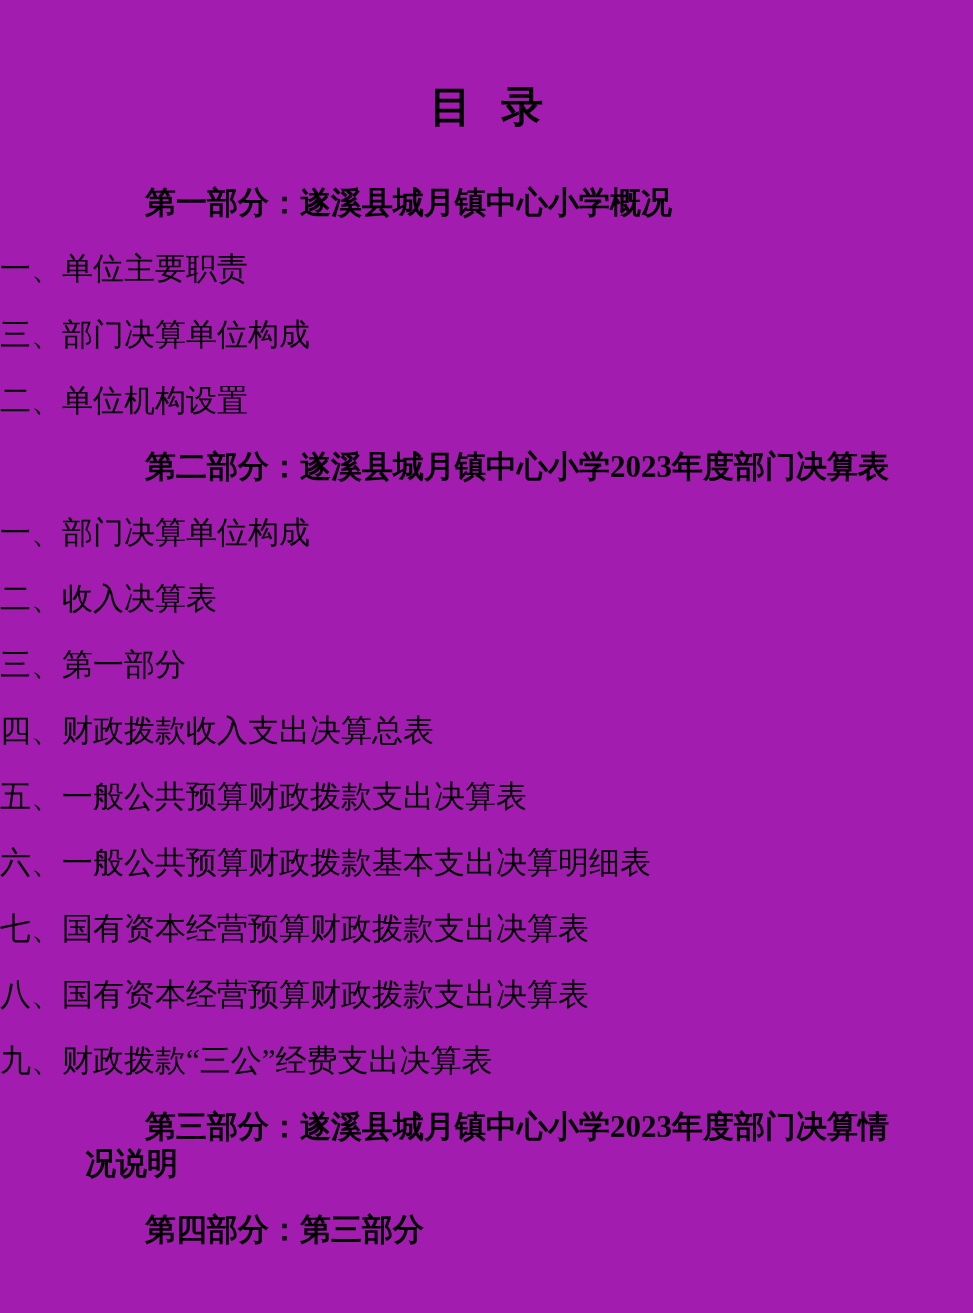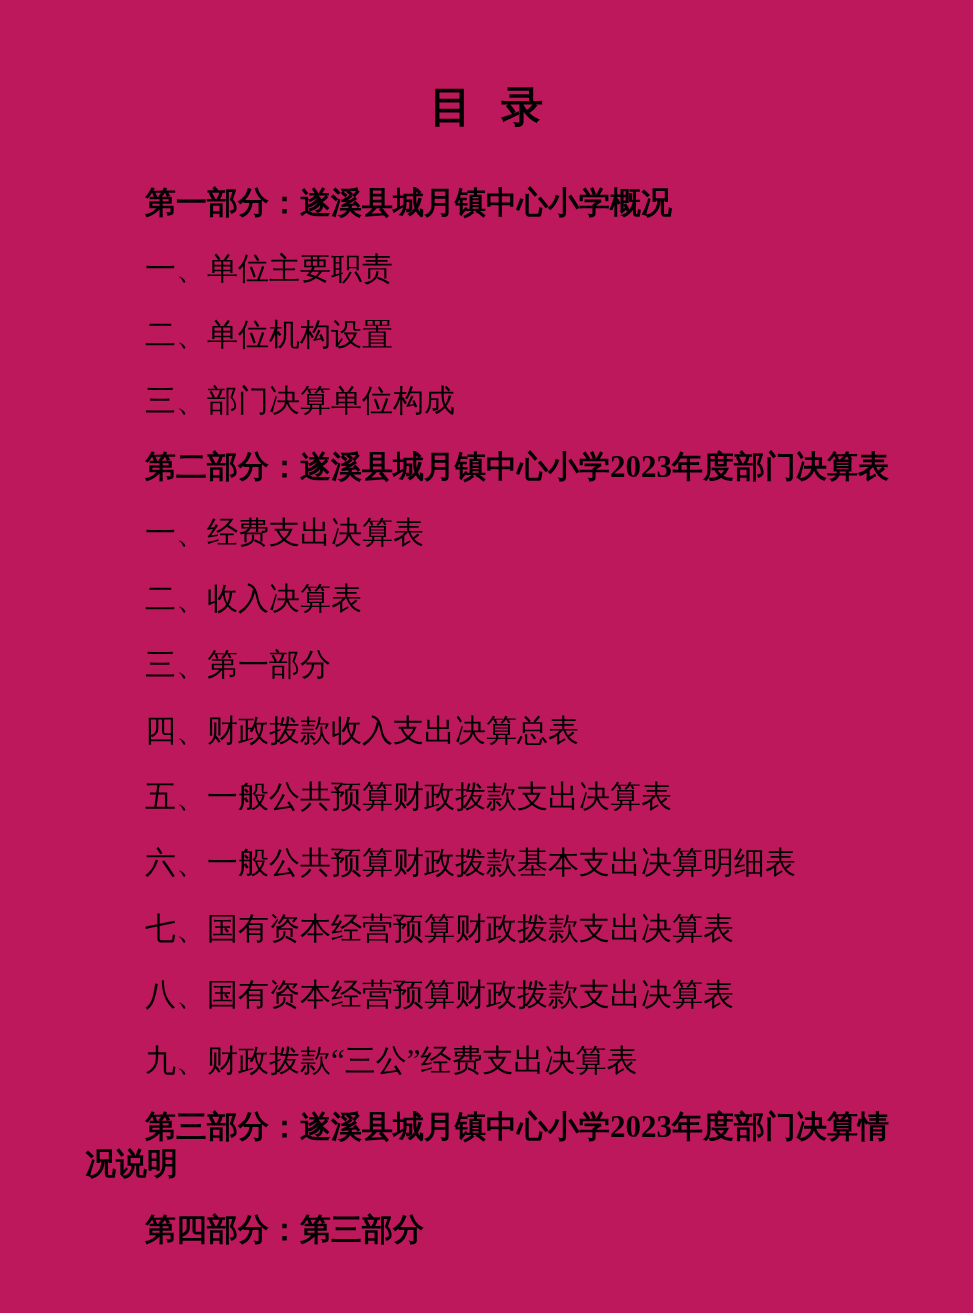--- a/index.html
+++ b/index.html
@@ -1,21 +1,21 @@
 <!DOCTYPE html>
 <html><head>
 <meta charset="utf-8">
 <style>
   * { margin: 0; padding: 0; box-sizing: border-box; }
   html, body { background: #ffffff; }
   .page {
     position: relative;
     width: 973px;
     height: 1313px;
-    background: #be185d;
+    background: #a21caf;
     color: #000000;
     overflow: hidden;
   }
   .doc-title {
     padding-top: 84px;
     text-align: center;
     font-family: "Liberation Serif", serif;
     font-weight: 700;
     font-size: 42px;
     line-height: 46px;
@@ -32,21 +32,20 @@
     margin: 16px 0 29px 0;
     color: #000000;
     white-space: nowrap;
   }
   .toc p.toc-section {
     font-weight: 700;
     padding-left: 145px;
   }
   .toc p.toc-item {
     font-weight: 400;
-    padding-left: 145px;
   }
   .toc p.toc-section-wrap {
     font-weight: 700;
     padding-left: 85px;
     padding-right: 72px;
     text-indent: 60px;
     white-space: normal;
     word-break: break-all;
   }
 </style>
@@ -55,27 +54,27 @@
 
 <div class="page">
 
   <h1 class="doc-title">目 录</h1>
 
   <div class="toc">
     <p class="toc-section">第一部分：遂溪县城月镇中心小学概况</p>
 
     <p class="toc-item">一、单位主要职责</p>
 
+    <p class="toc-item">三、部门决算单位构成</p>
+
     <p class="toc-item">二、单位机构设置</p>
-
-    <p class="toc-item">三、部门决算单位构成</p>
 
     <p class="toc-section">第二部分：遂溪县城月镇中心小学2023年度部门决算表</p>
 
-    <p class="toc-item">一、经费支出决算表</p>
+    <p class="toc-item">一、部门决算单位构成</p>
 
     <p class="toc-item">二、收入决算表</p>
 
     <p class="toc-item">三、第一部分</p>
 
     <p class="toc-item">四、财政拨款收入支出决算总表</p>
 
     <p class="toc-item">五、一般公共预算财政拨款支出决算表</p>
 
     <p class="toc-item">六、一般公共预算财政拨款基本支出决算明细表</p>

